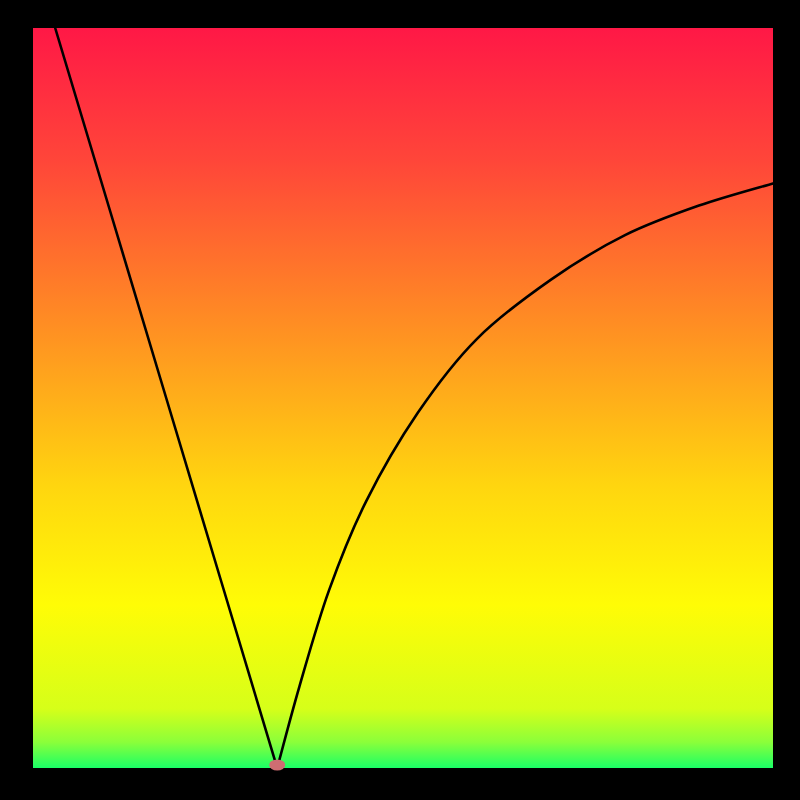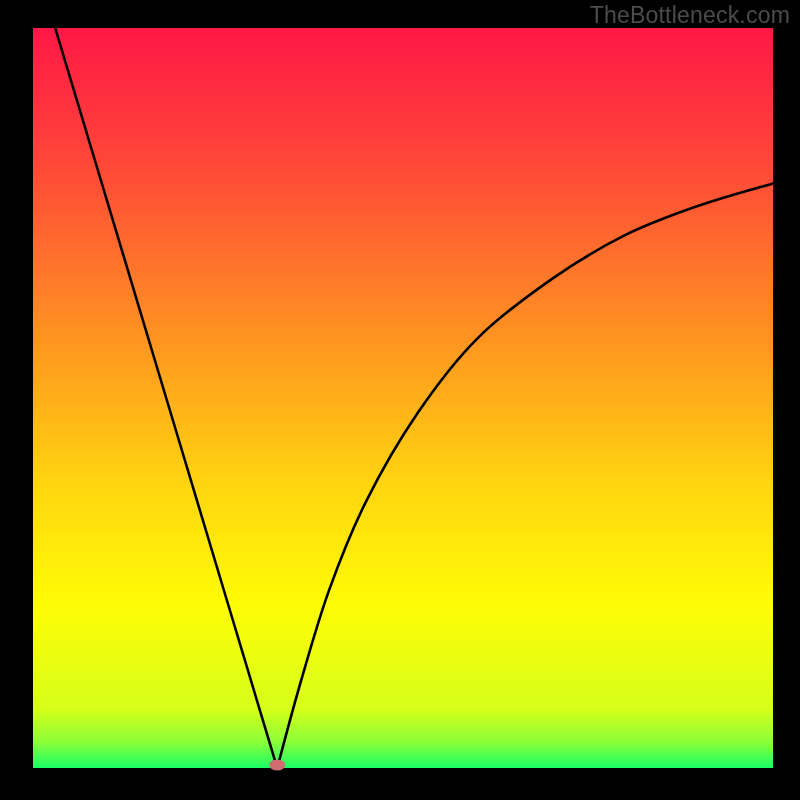--- a/index.html
+++ b/index.html
@@ -30,21 +30,20 @@
   svg {
     position: absolute;
     top: 0;
     left: 0;
   }
 </style>
 </head>
 <body>
 
 <div class="frame">
-  <div class="watermark">TheBottleneck.com</div>
   <svg id="chart-svg" width="800" height="800" viewBox="0 0 800 800">
     <defs>
       <linearGradient id="bg-grad" x1="0" y1="0" x2="0" y2="1">
           <stop offset="0%" stop-color="#ff1846"></stop>
           <stop offset="18%" stop-color="#ff4639"></stop>
           <stop offset="42%" stop-color="#ff9421"></stop>
           <stop offset="62%" stop-color="#ffd60f"></stop>
           <stop offset="78%" stop-color="#fffc06"></stop>
           <stop offset="92%" stop-color="#d6ff19"></stop>
           <stop offset="96.5%" stop-color="#8bff3a"></stop>

